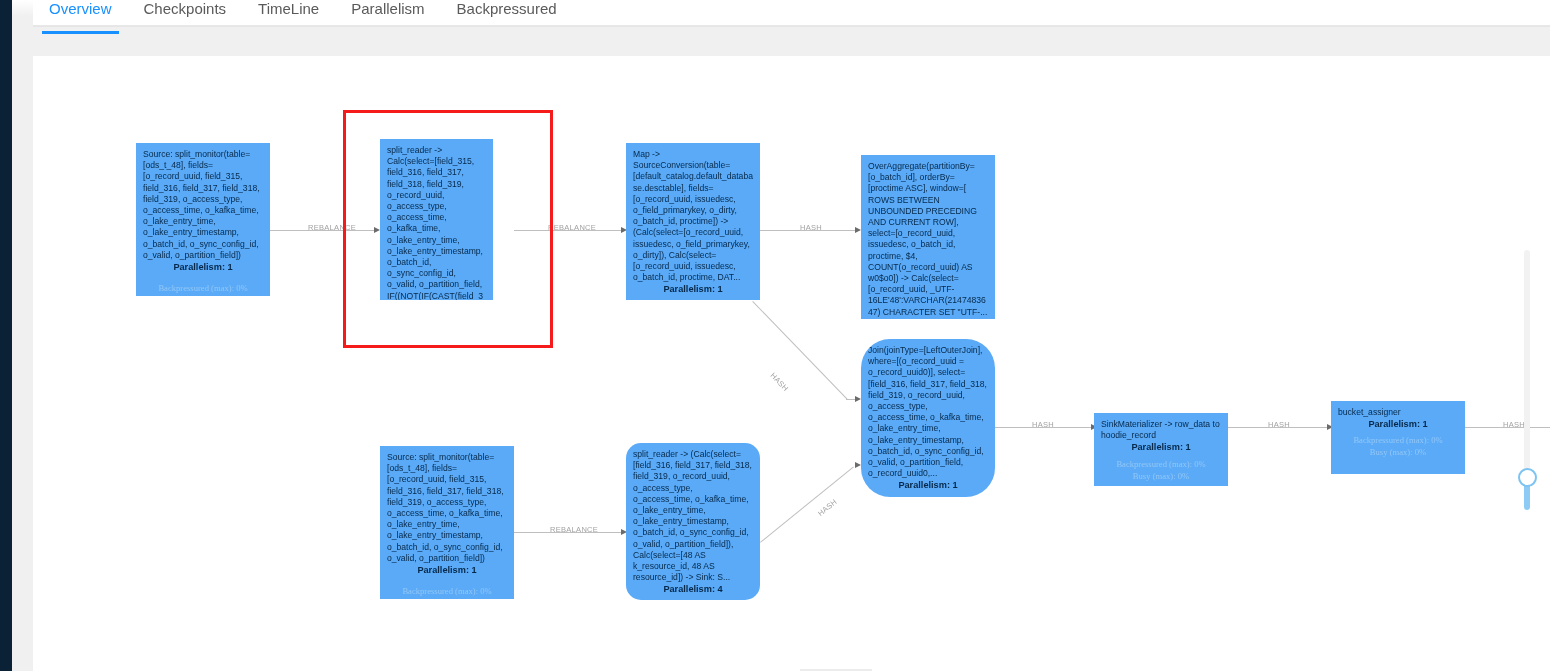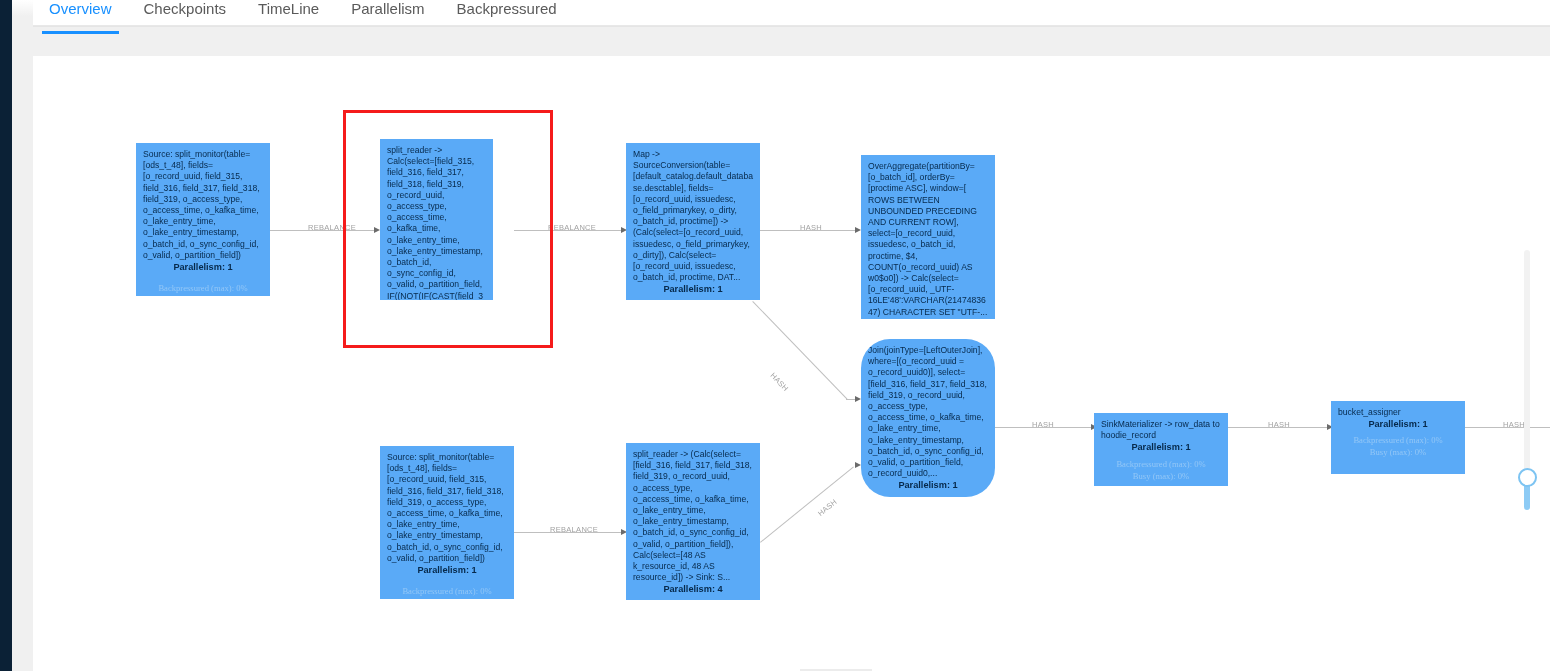--- a/index.html
+++ b/index.html
@@ -276,21 +276,21 @@
 
     <div class="node" style="left:347px;top:390px;width:134px;height:153px;">
       <div class="desc">Source: split_monitor(table=[ods_t_48], fields=[o_record_uuid, field_315, field_316, field_317, field_318, field_319, o_access_type, o_access_time, o_kafka_time, o_lake_entry_time, o_lake_entry_timestamp, o_batch_id, o_sync_config_id, o_valid, o_partition_field])</div>
       <div class="par">Parallelism: 1</div>
       <div class="metrics">
         <span>Backpressured (max): 0%</span>
         <span>Busy (max): N/A</span>
       </div>
     </div>
 
-    <div class="node" style="left:593px;top:387px;width:134px;height:157px;">
+    <div class="node" style="left:593px;top:387px;width:134px;height:157px;border-radius:15px;">
       <div class="desc">split_reader -&gt; (Calc(select=[field_316, field_317, field_318, field_319, o_record_uuid, o_access_type, o_access_time, o_kafka_time, o_lake_entry_time, o_lake_entry_timestamp, o_batch_id, o_sync_config_id, o_valid, o_partition_field]), Calc(select=[48 AS k_resource_id, 48 AS resource_id]) -&gt; Sink: S...</div>
       <div class="par">Parallelism: 4</div>
       <div class="metrics" style="margin-top:4px;">
         <span>Backpressured (max): 0%</span>
 
       </div>
     </div>
 
     <div class="node" style="left:1061px;top:320px;width:134px;height:73px;margin-top:37px;">
       <div class="desc">SinkMaterializer -&gt; row_data to hoodie_record</div>

